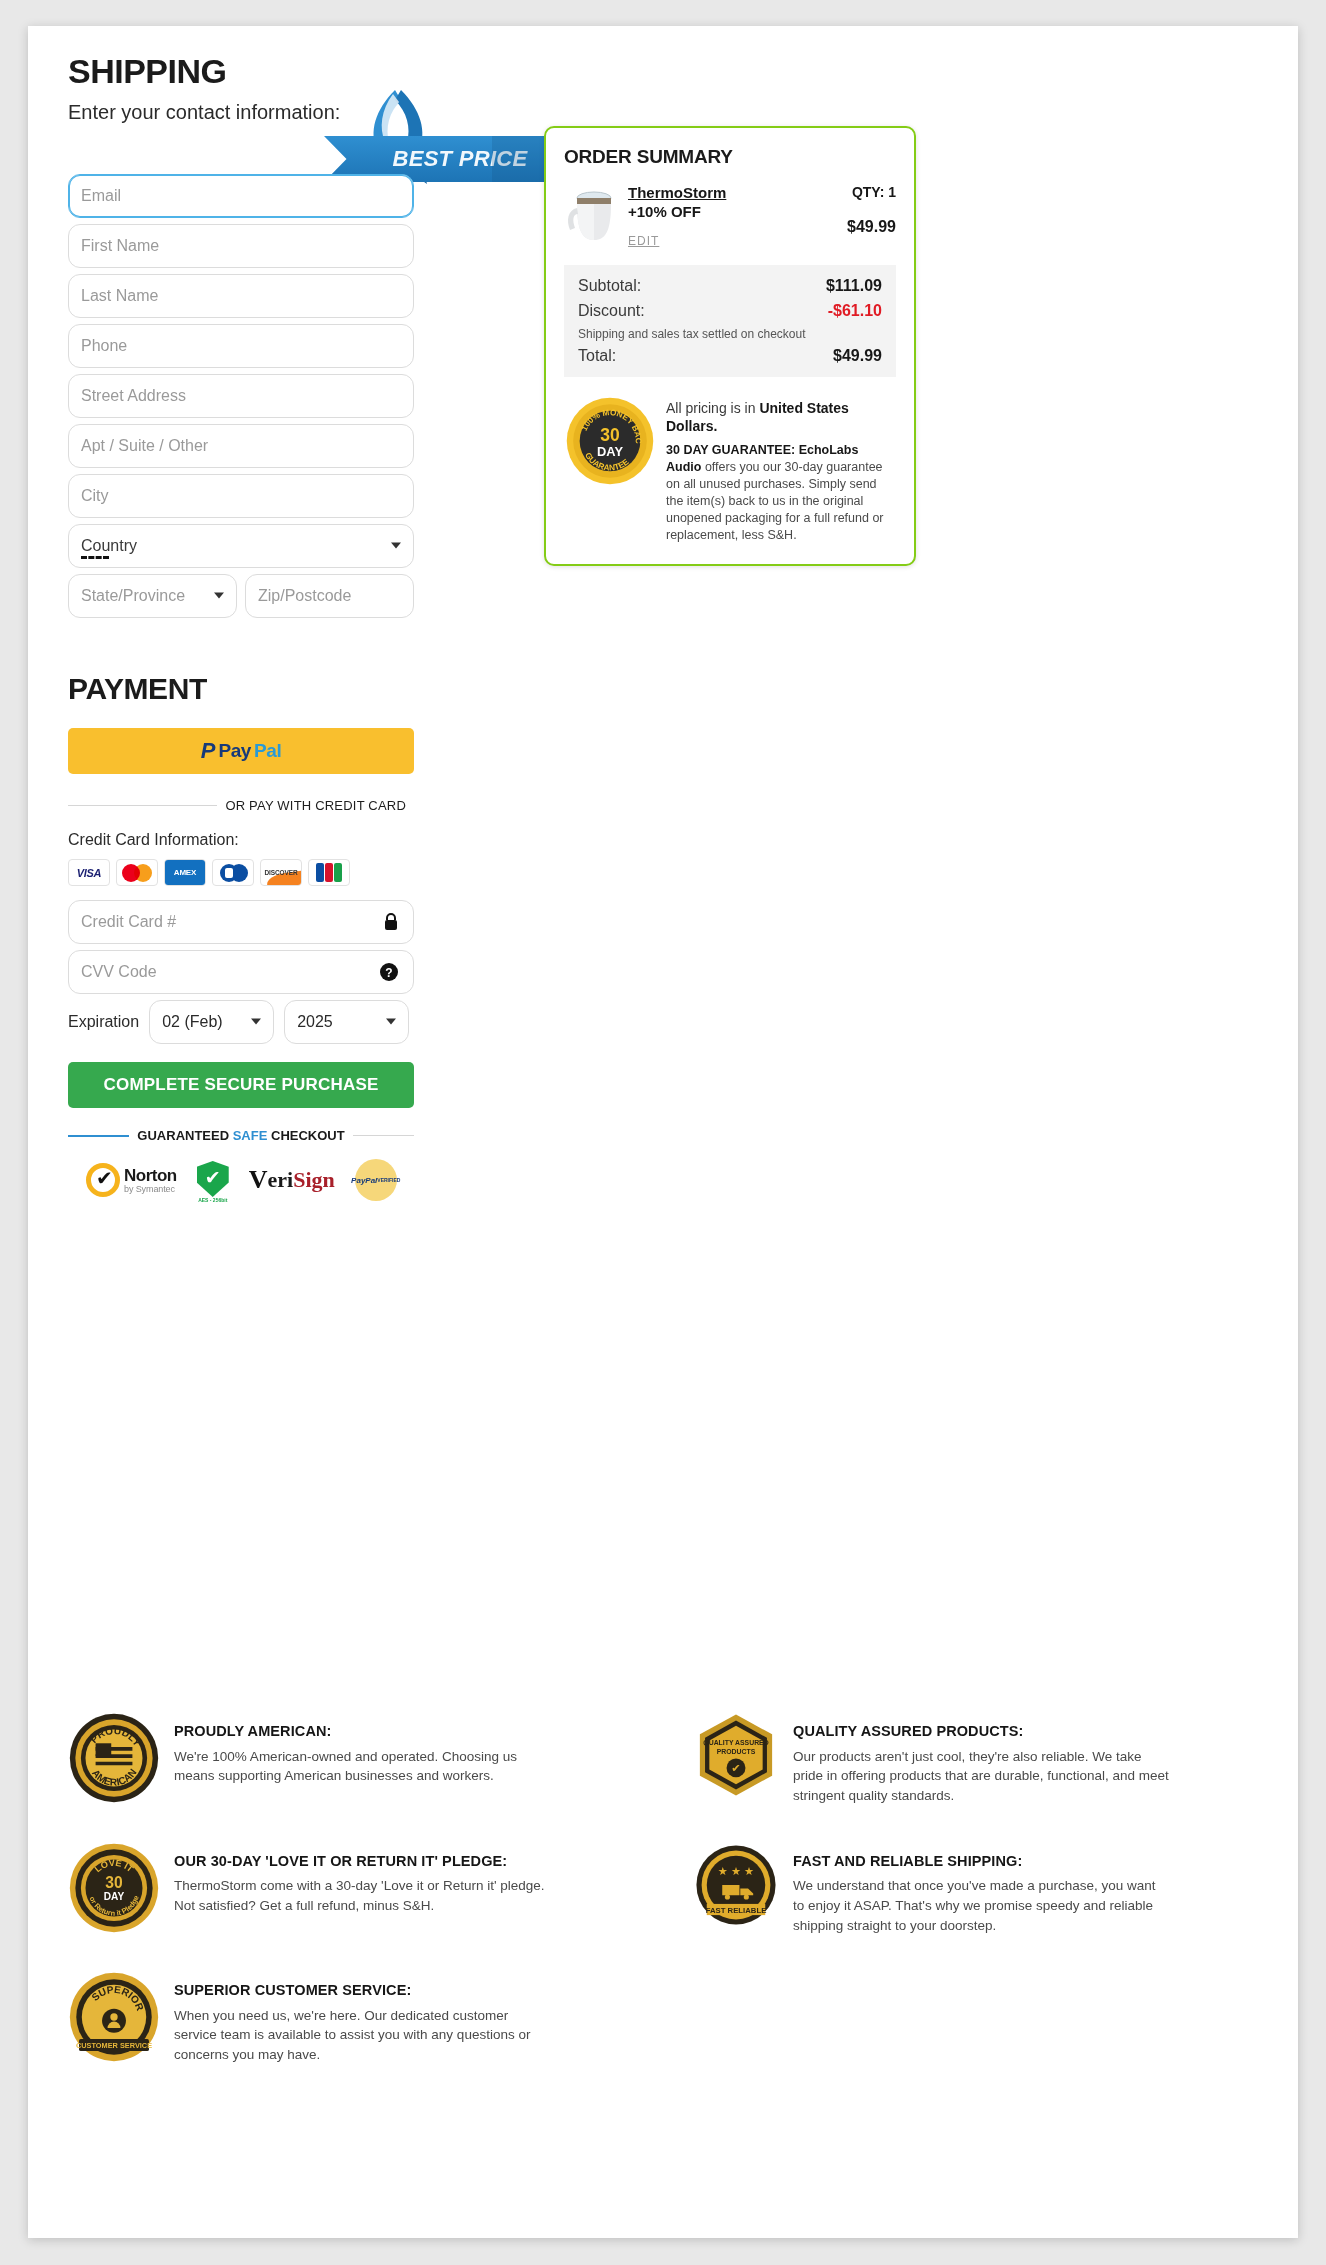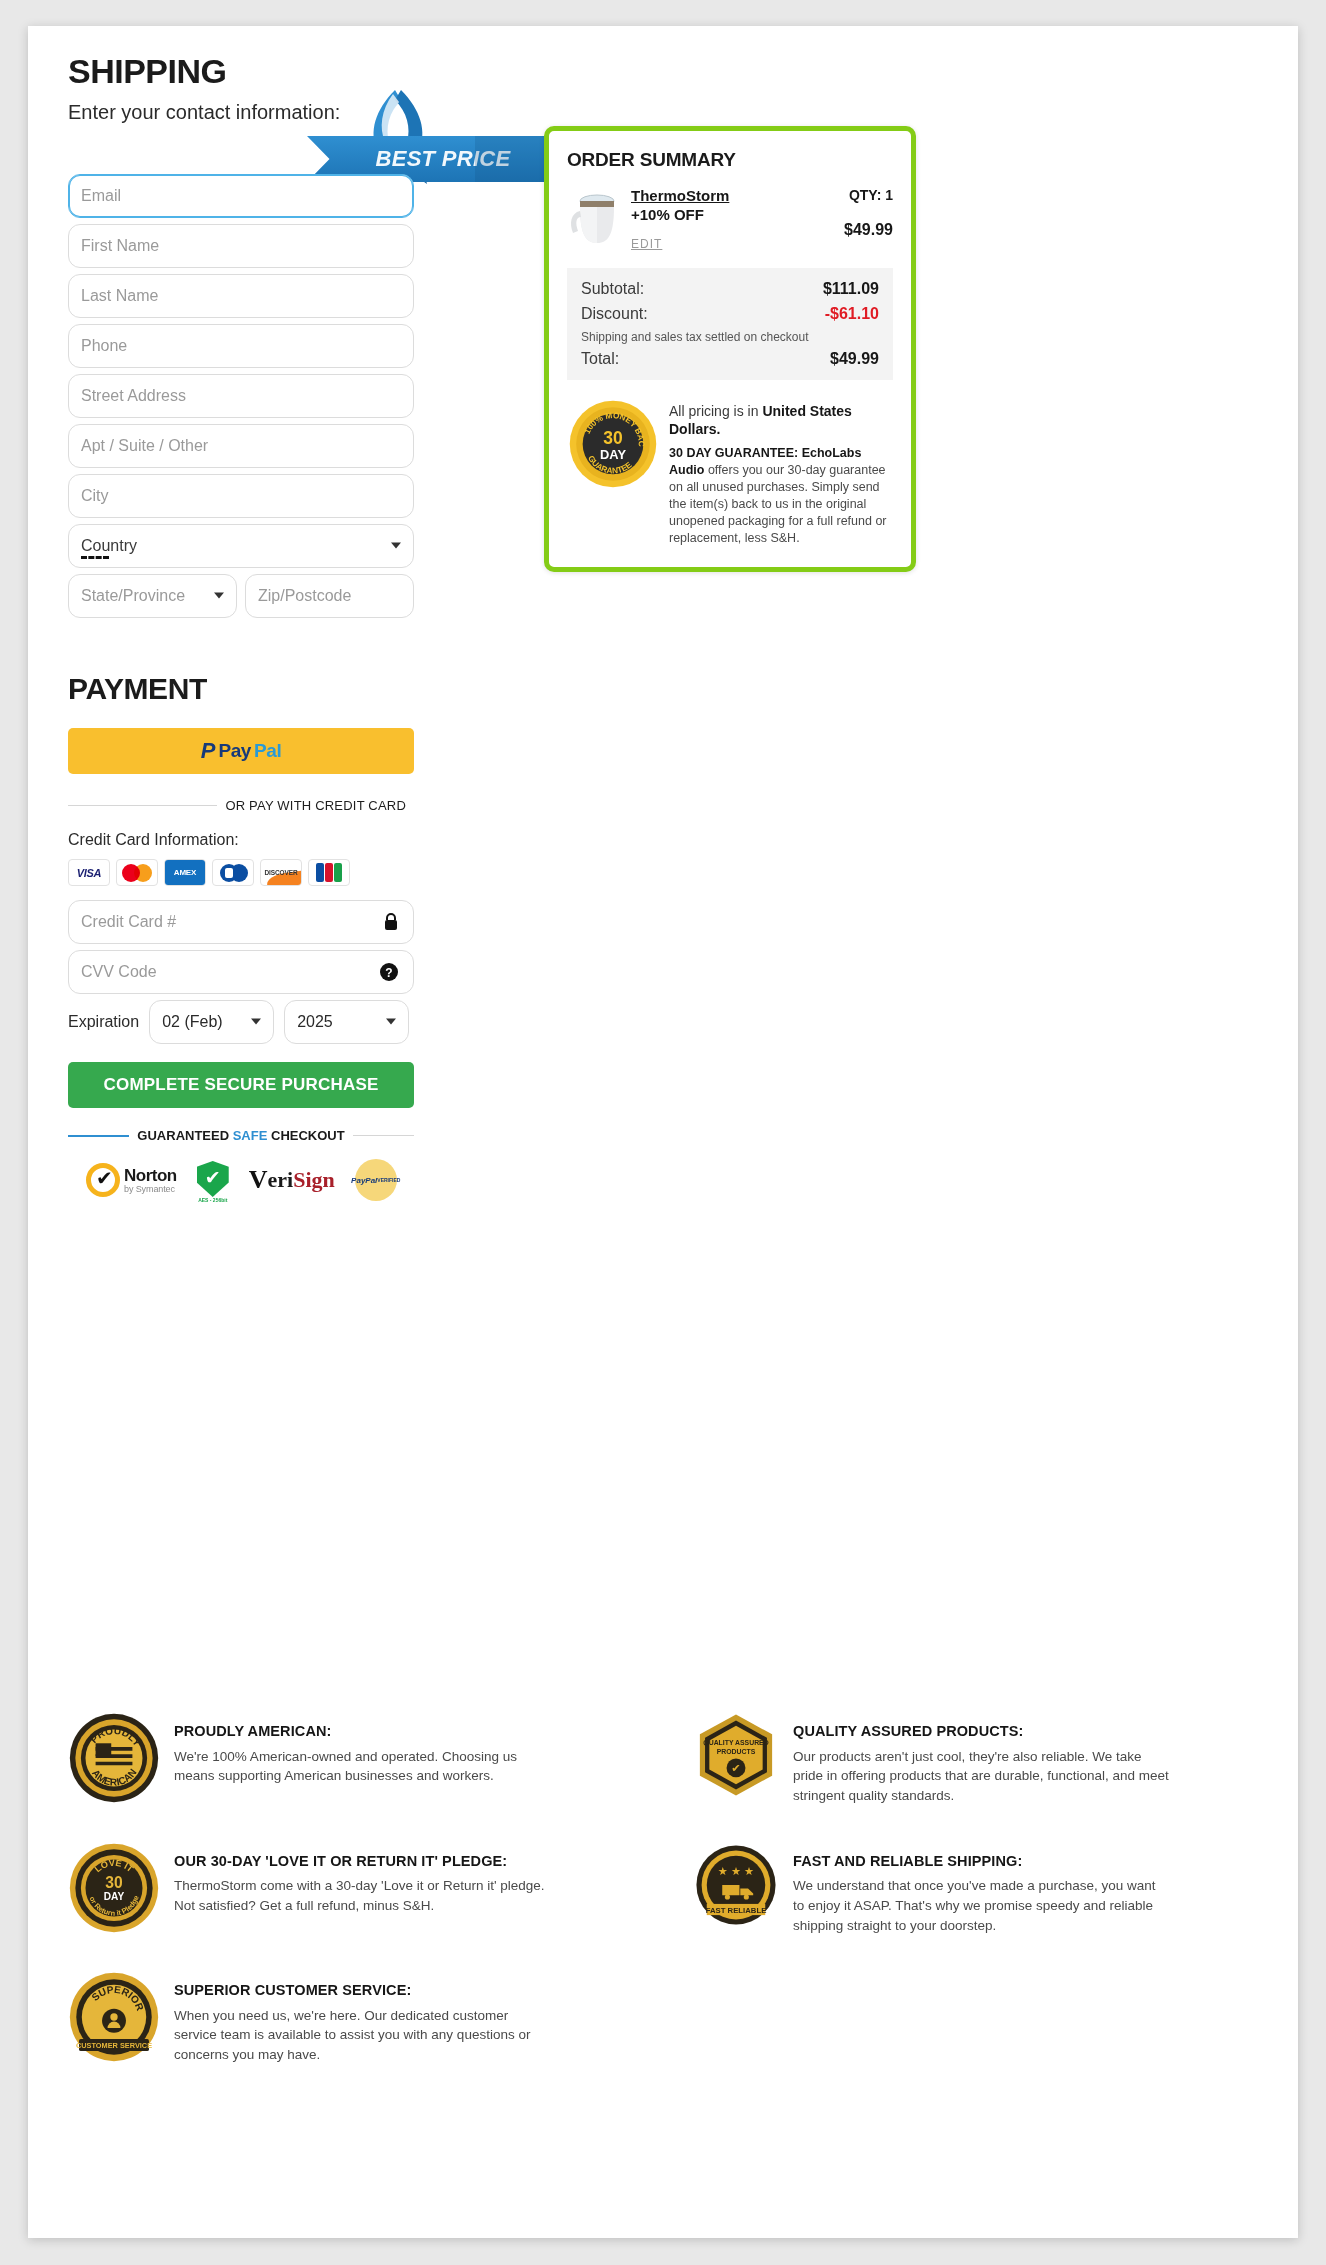--- a/index.html
+++ b/index.html
@@ -43,21 +43,21 @@
   .subtitle {
     font-size: 20px;
     color: #2b2b2b;
     margin: 10px 0 0 28px;
     font-weight: 400;
   }
 
   
   .ribbon-wrap {
     position: absolute;
-    left: 267px;
+    left: 284px;
     top: 84px;
     width: 270px;
     height: 88px;
     pointer-events: none;
   }
   .ribbon-band {
     position: absolute;
     left: 0px;
     top: 26px;
     width: 250px;
@@ -211,21 +211,21 @@
   .ppv { width:42px;height:42px;border-radius:50%; background:#f6d77a; display:flex;align-items:center;justify-content:center; }
   .ppv .t1 { font-size:8px;font-weight:800;color:#173a7a; font-style:italic; }
   .ppv .t2 { font-size:5px;font-weight:700;color:#173a7a; }
 
   
   .order-card {
     position: absolute;
     left: 516px;
     top: 100px;
     width: 372px;
-    border: 5px solid #84cc16;
+    border: 2px solid #84cc16;
     border-radius: 10px;
     background: #fff;
     padding: 18px 18px 20px 18px;
     box-shadow: 0 1px 5px rgba(0,0,0,0.12);
   }
   .os-title { font-size: 19px; font-weight: 800; color:#1b1b1b; letter-spacing:-0.2px; }
   .os-item { display:flex; align-items:flex-start; margin-top: 16px; }
   .os-thumb { width: 54px; height: 62px; flex:0 0 54px; position:relative; }
   .os-info { flex:1; padding-left: 10px; }
   .os-name { font-size: 15px; font-weight: 800; color:#171717; line-height:1.25; }

